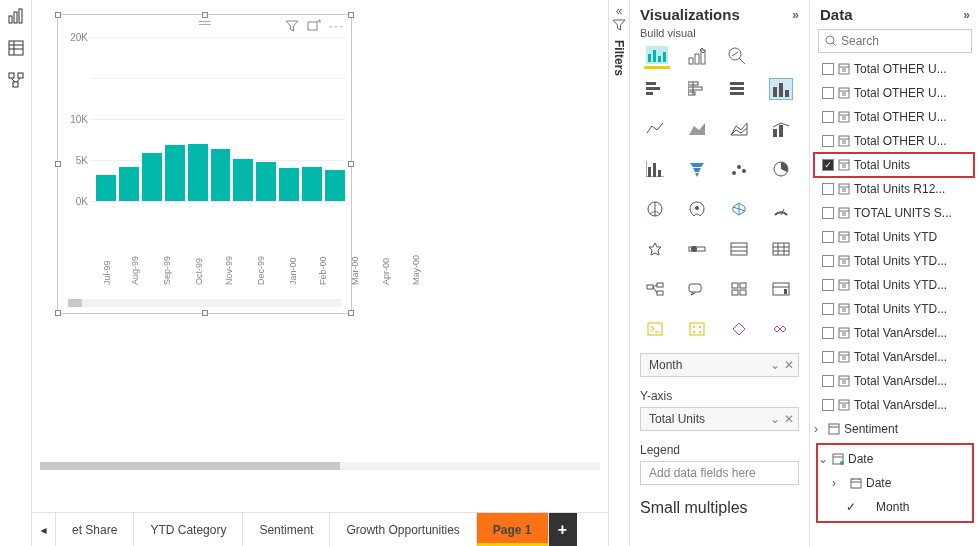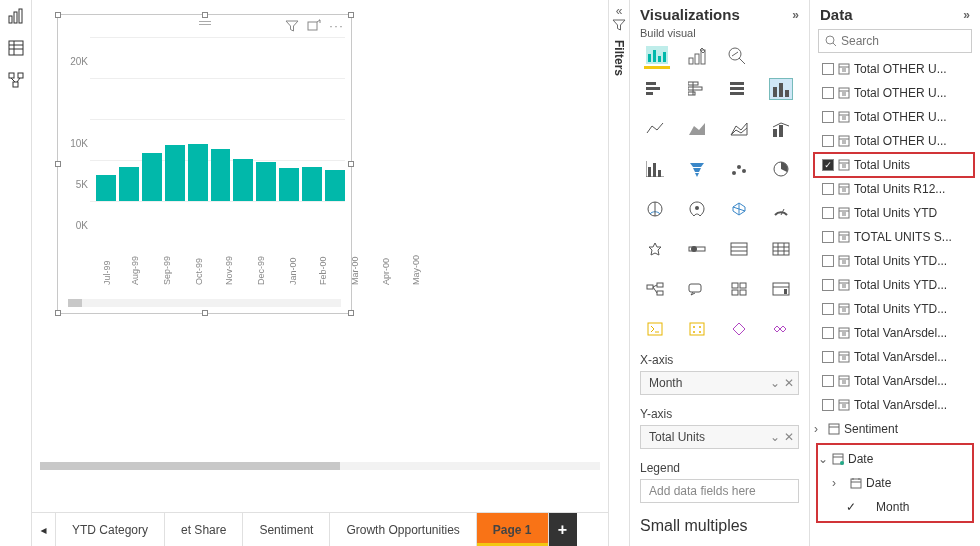--- a/index.html
+++ b/index.html
@@ -13,21 +13,21 @@
   .sel-handle { position: absolute; width: 6px; height: 6px; background: #fff; border: 1px solid #888; }
   .sh-tl { left:-3px; top:-3px; } .sh-tm { left:50%; top:-3px; margin-left:-3px;} .sh-tr { right:-3px; top:-3px;}
   .sh-ml { left:-3px; top:50%; margin-top:-3px;} .sh-mr { right:-3px; top:50%; margin-top:-3px;}
   .sh-bl { left:-3px; bottom:-3px;} .sh-bm { left:50%; bottom:-3px; margin-left:-3px;} .sh-br { right:-3px; bottom:-3px;}
   .vis-header { height: 22px; display:flex; justify-content:flex-end; align-items:center; gap:8px; padding-right:8px; }
   .drag-grip { width:12px; display:flex; flex-direction:column; gap:2px; position:absolute; left:50%; top:6px; transform:translateX(-50%);}
   .drag-grip span { height:1px; background:#aaa; }
   .vis-header .hicon { width:14px; height:14px; color:#666; }
   .chart-title { color:#b0b0b0; font-size:12px; padding:4px 8px 2px 10px;}
   .chart-plot { position:relative; margin:0 6px 0 32px; height:180px;}
-  .y-axis { position:absolute; left:-26px; top:0; bottom:16px; width:24px;margin-top:24px;}
+  .y-axis { position:absolute; left:-26px; top:0; bottom:16px; width:24px;}
   .y-tick { position:absolute; right:0; font-size:10px; color:#888; transform:translateY(-50%);}
   .gridline { position:absolute; left:0; right:0; height:1px; background:#eee;}
   .bars-row { position:absolute; left:6px; right:0; bottom:16px; top:0; display:flex; align-items:flex-end; gap:3px;}
   .bar { flex:1; background:#01b8aa; }
   .x-labels { position:absolute; left:6px; right:0; bottom:-50px; display:flex; gap:3px;}
   .x-label { flex:1; font-size:9px; color:#888; transform: rotate(-90deg); transform-origin: top left; white-space:nowrap; position:relative; top:28px; left:6px;}
   .h-scrollbar { position:absolute; left:10px; right:10px; bottom:6px; height:8px; background:#f2f2f2;}
   .h-scrollbar .thumb{ width:14px; height:100%; background:#c8c8c8;}
   .canvas-hscroll { position:absolute; left:8px; right:8px; bottom:42px; height:8px; background:#f2f2f2;}
   .canvas-hscroll .thumb{ width:300px; height:100%; background:#c8c8c8;}
@@ -181,22 +181,22 @@
             <div class="thumb"></div>
           </div>
       </div>
       <div class="canvas-hscroll">
           <div class="thumb"></div>
         </div>
     </div>
     <div class="page-tabs">
       <div class="pt-nav">◂</div>
       <div id="page-tabs-holder" style="display:flex;height:100%;">
+          <div class="page-tab">et Share</div>
           <div class="page-tab">YTD Category</div>
-          <div class="page-tab">et Share</div>
           <div class="page-tab">Sentiment</div>
           <div class="page-tab">Growth Opportunities</div>
           <div class="page-tab active">Page 1</div>
         </div>
       <div class="add-page">+</div>
     </div>
   </div>
 
   <div class="filters-rail">
     <div class="dual-chev">«</div>
@@ -499,21 +499,20 @@
           <div class="viz-item">
             <svg width="18" height="16" viewBox="0 0 18 16">
               <path d="M2 8l3-3 3 3-3 3zM8 8l3-3 3 3-3 3z" fill="none" stroke="#b146c2"></path>
             </svg>
           </div>
           <div class="viz-item">
             <span style="color:#888;">···</span>
           </div>
         </div>
       <div class="field-section">
-        <div class="field-label">X-axis</div>
         <div class="field-well">
           <span>Month</span>
           <span class="well-icons">
               <span>⌄</span>
               <span>✕</span>
             </span>
         </div>
       </div>
       <div class="field-section">
         <div class="field-label">Y-axis</div>
@@ -625,33 +624,33 @@
         <div class="field-row">
           <span class="cb "></span>
           <span class="calc-icon">
             <svg width="12" height="12" viewBox="0 0 12 12">
               <rect x="1" y="1" width="10" height="10" fill="none" stroke="#777"></rect>
               <line x1="1" y1="4" x2="11" y2="4" stroke="#777"></line>
               <line x1="4" y1="6" x2="8" y2="6" stroke="#777"></line>
               <line x1="4" y1="8" x2="8" y2="8" stroke="#777"></line>
             </svg>
           </span>
+          <span class="txt">TOTAL UNITS S...</span>
+        </div>
+        <div class="field-row">
+          <span class="cb "></span>
+          <span class="calc-icon">
+            <svg width="12" height="12" viewBox="0 0 12 12">
+              <rect x="1" y="1" width="10" height="10" fill="none" stroke="#777"></rect>
+              <line x1="1" y1="4" x2="11" y2="4" stroke="#777"></line>
+              <line x1="4" y1="6" x2="8" y2="6" stroke="#777"></line>
+              <line x1="4" y1="8" x2="8" y2="8" stroke="#777"></line>
+            </svg>
+          </span>
           <span class="txt">Total Units YTD</span>
-        </div>
-        <div class="field-row">
-          <span class="cb "></span>
-          <span class="calc-icon">
-            <svg width="12" height="12" viewBox="0 0 12 12">
-              <rect x="1" y="1" width="10" height="10" fill="none" stroke="#777"></rect>
-              <line x1="1" y1="4" x2="11" y2="4" stroke="#777"></line>
-              <line x1="4" y1="6" x2="8" y2="6" stroke="#777"></line>
-              <line x1="4" y1="8" x2="8" y2="8" stroke="#777"></line>
-            </svg>
-          </span>
-          <span class="txt">TOTAL UNITS S...</span>
         </div>
         <div class="field-row">
           <span class="cb "></span>
           <span class="calc-icon">
             <svg width="12" height="12" viewBox="0 0 12 12">
               <rect x="1" y="1" width="10" height="10" fill="none" stroke="#777"></rect>
               <line x1="1" y1="4" x2="11" y2="4" stroke="#777"></line>
               <line x1="4" y1="6" x2="8" y2="6" stroke="#777"></line>
               <line x1="4" y1="8" x2="8" y2="8" stroke="#777"></line>
             </svg>

